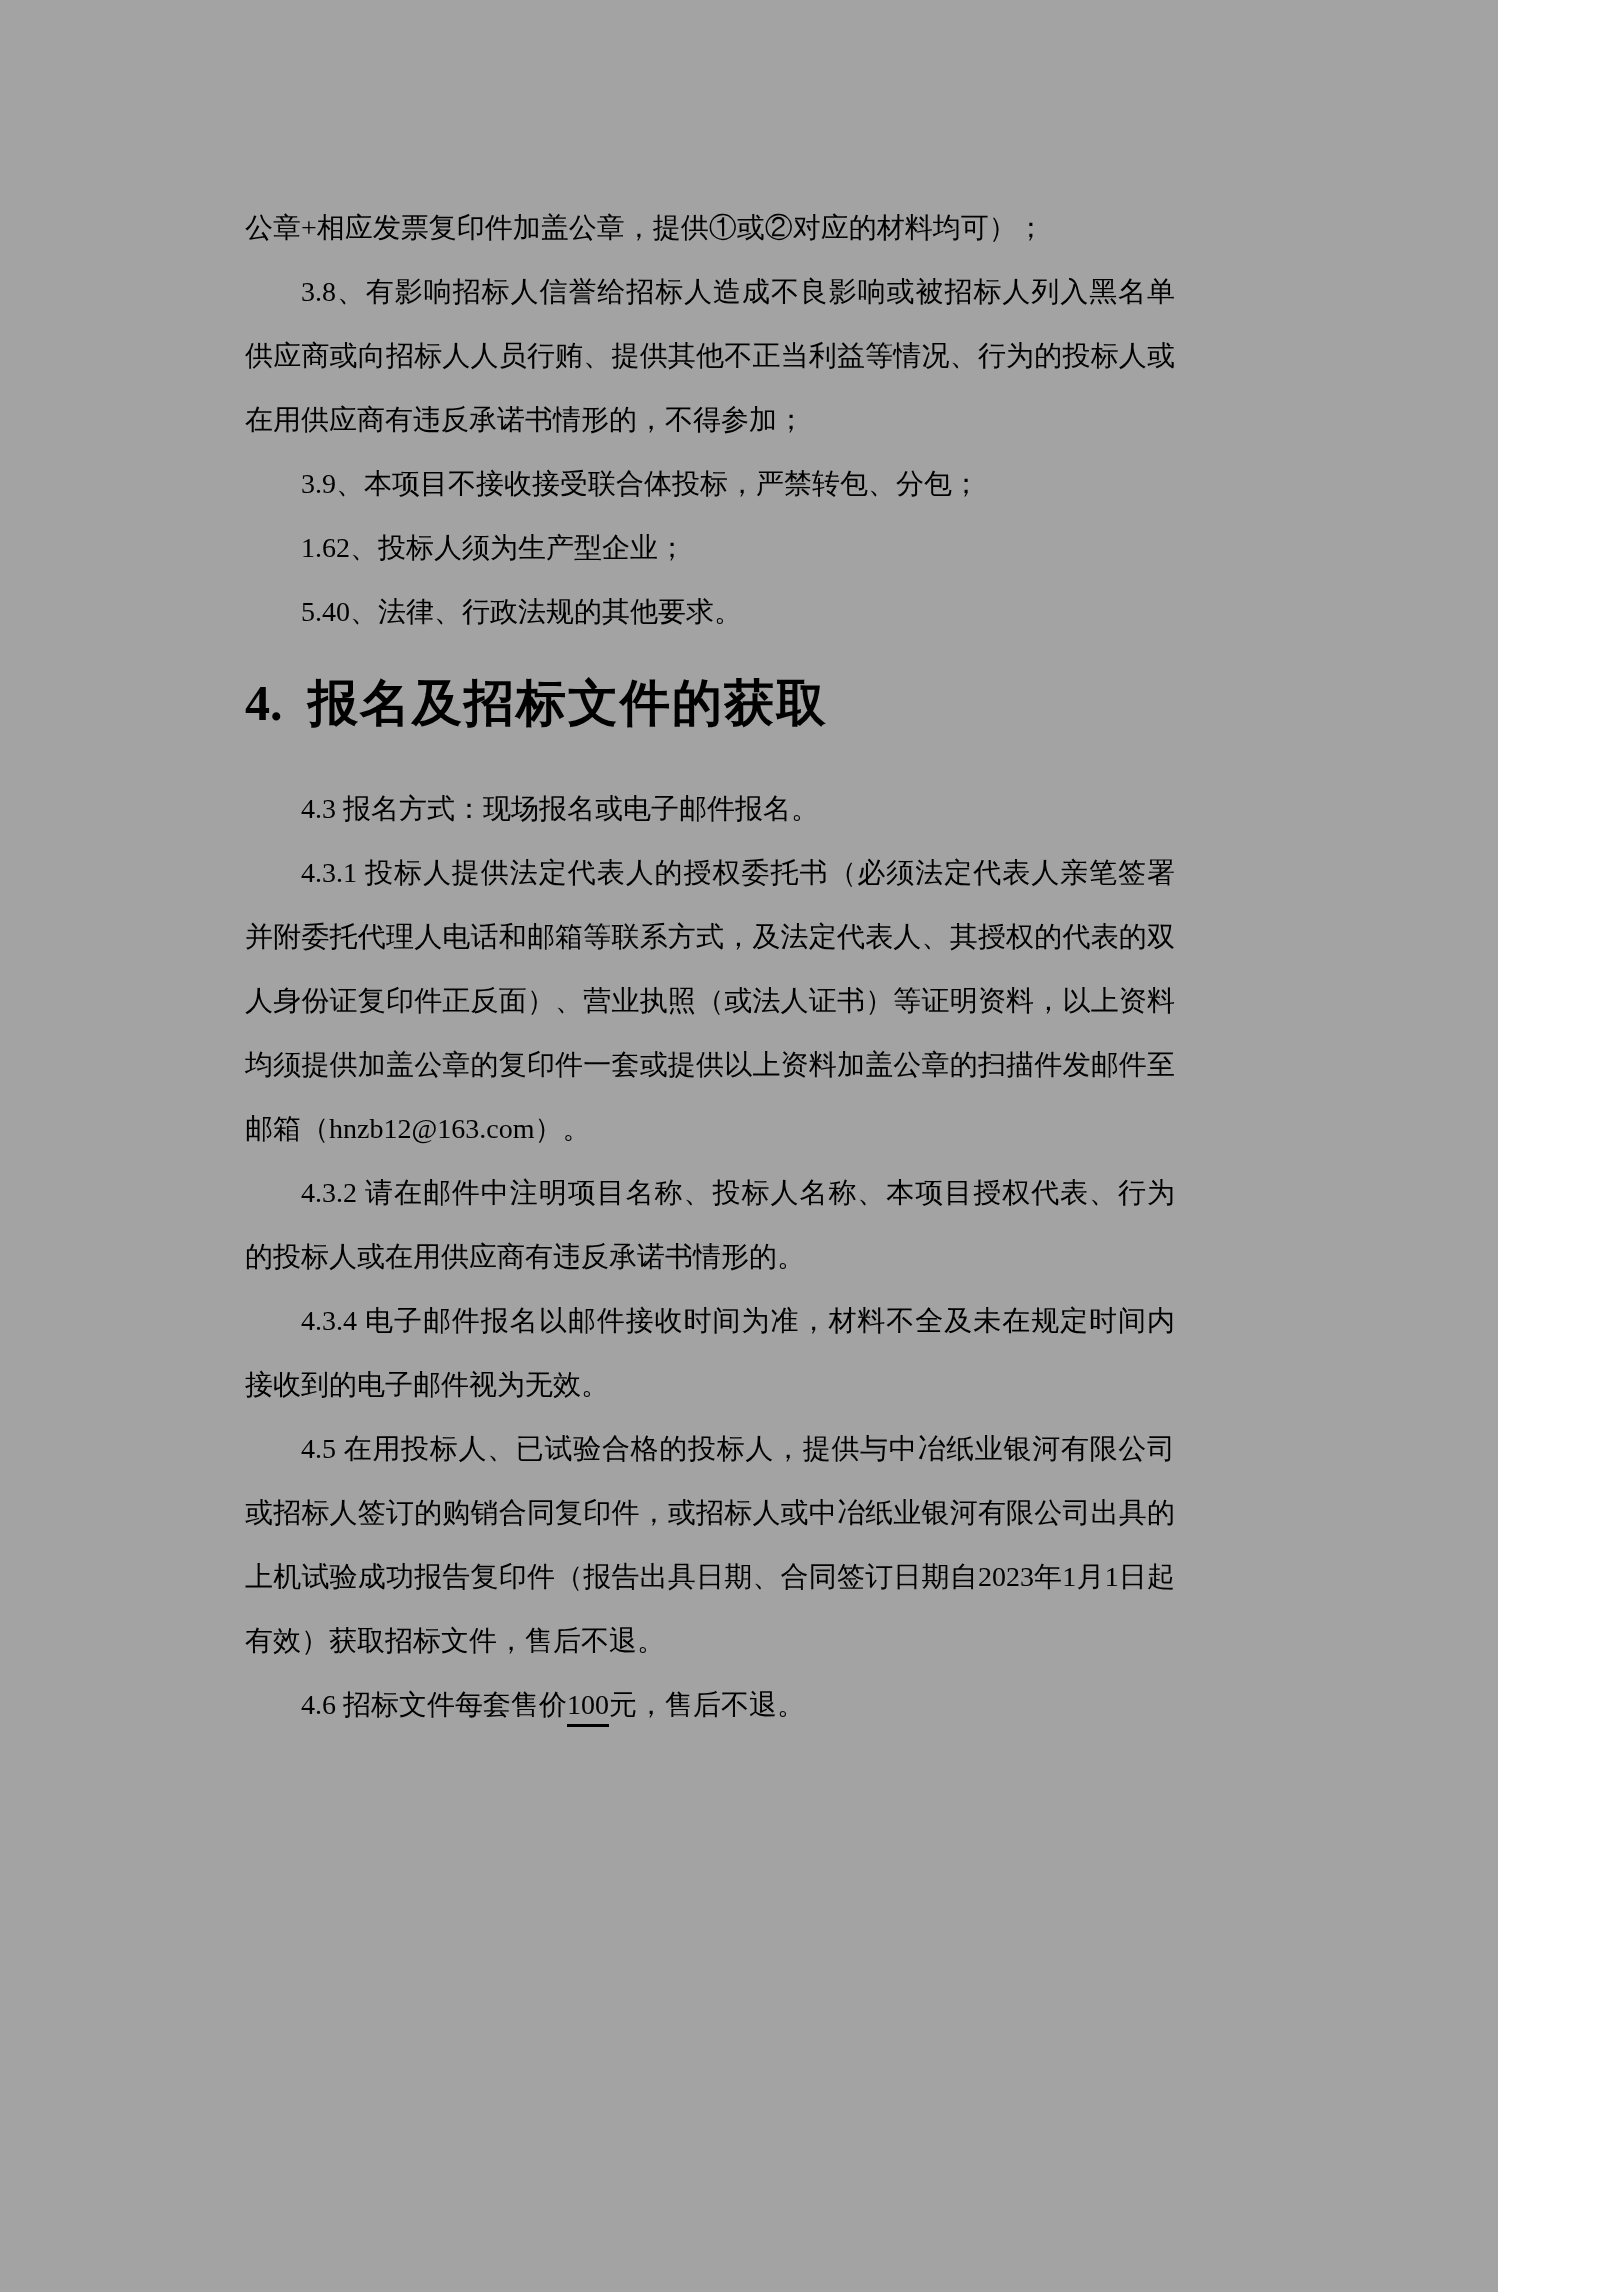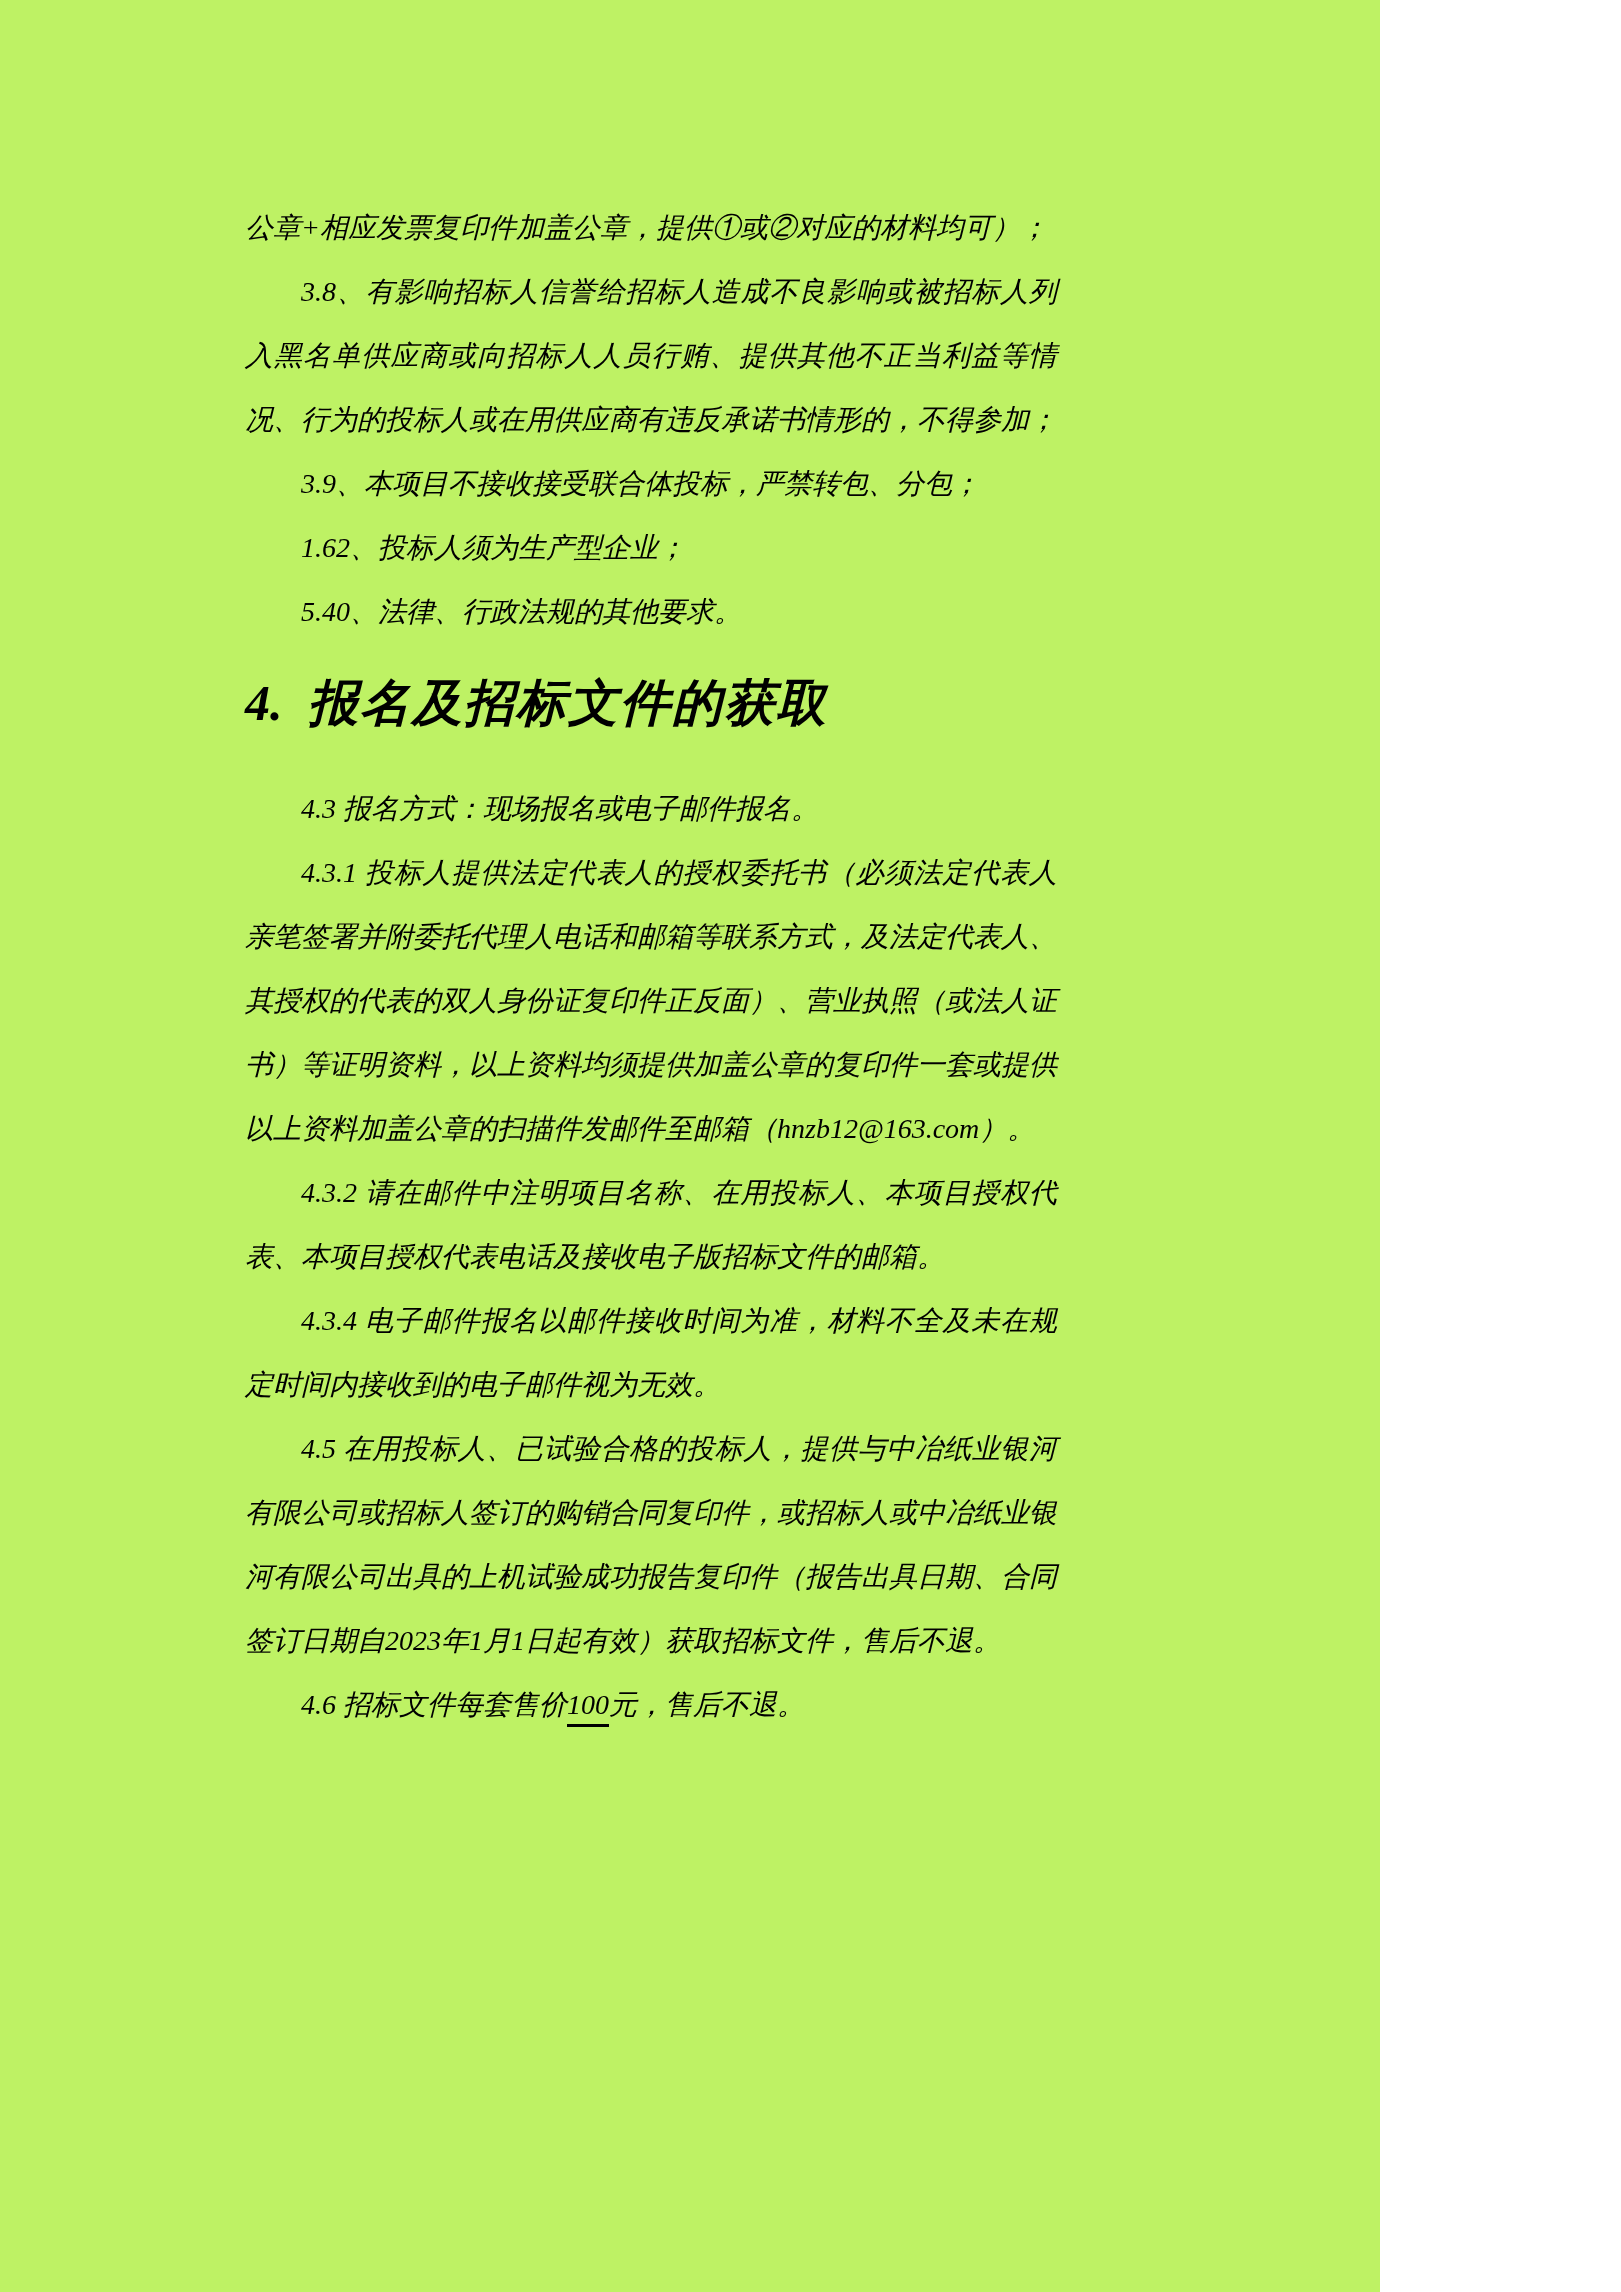--- a/index.html
+++ b/index.html
@@ -2,31 +2,30 @@
 <html><head>
 <meta charset="utf-8">
 <style>
   html, body {
     margin: 0;
     padding: 0;
     background: #ffffff;
   }
   .page {
     position: relative;
-    width: 1380px;
+    width: 1498px;
     height: 2293px;
     box-sizing: border-box;
-    background: #bef264;
+    background: #a3a3a3;
     padding: 196px 323px 0 245px;
     font-family: "Liberation Serif", "DejaVu Serif", serif;
     font-size: 28px;
     line-height: 64px;
     color: #000000;
     text-align: justify;
-    font-style: italic;
   }
   .body-par {
     margin: 0;
     text-indent: 2em;
   }
   .no-indent {
     text-indent: 0;
   }
   .bold {
     font-weight: bold;
@@ -68,21 +67,21 @@
   <h2 class="heading">
     <span class="h-num">4.</span><span class="h-title">报名及招标文件的获取</span>
   </h2>
 
 
 
   <p class="body-par">4.3 报名方式：现场报名或电子邮件报名。</p>
 
   <p class="body-par">4.3.1 投标人提供法定代表人的授权委托书（必须法定代表人亲笔签署并附委托代理人电话和邮箱等联系方式，及法定代表人、其授权的代表的双人身份证复印件正反面）、营业执照（或法人证书）等证明资料，以上资料均须提供加盖公章的复印件一套或提供以上资料加盖公章的扫描件发邮件至邮箱（hnzb12@163.com）。</p>
 
-  <p class="body-par">4.3.2 请在邮件中注明项目名称、在用投标人、本项目授权代表、本项目授权代表电话及接收电子版招标文件的邮箱。</p>
+  <p class="body-par">4.3.2 请在邮件中注明项目名称、投标人名称、本项目授权代表、行为的投标人或在用供应商有违反承诺书情形的。</p>
 
   <p class="body-par">4.3.4 电子邮件报名以邮件接收时间为准，材料不全及未在规定时间内接收到的电子邮件视为无效。</p>
 
 
   <p class="body-par">4.5 在用投标人、已试验合格的投标人，提供与中冶纸业银河有限公司或招标人签订的购销合同复印件，或招标人或中冶纸业银河有限公司出具的上机试验成功报告复印件（报告出具日期、合同签订日期自2023年1月1日起有效）获取招标文件，售后不退。</p>
 
   <p class="body-par">
     <span>4.6 招标文件每套售价</span><span class="u">100</span><span>元，售后不退。</span>
   </p>
 

